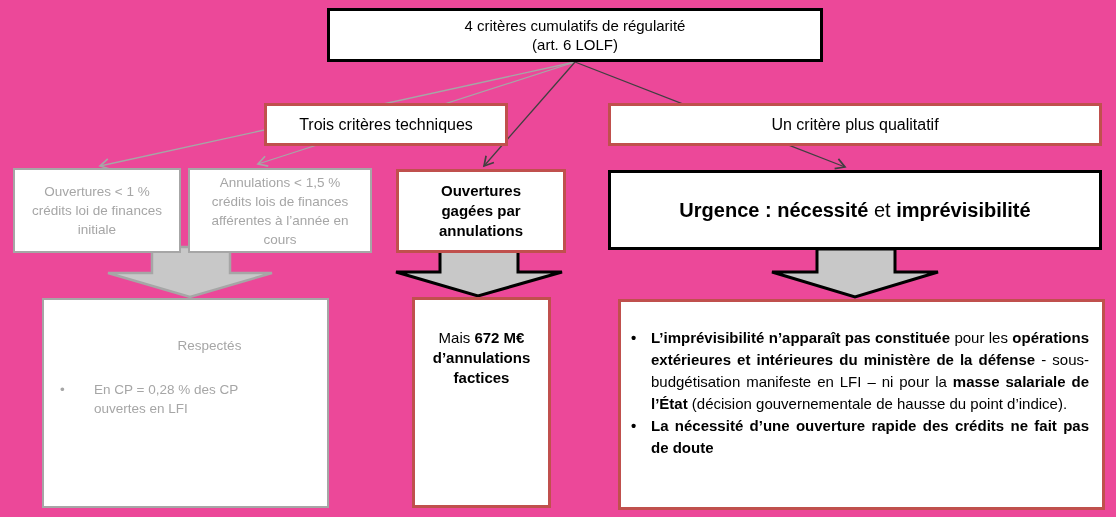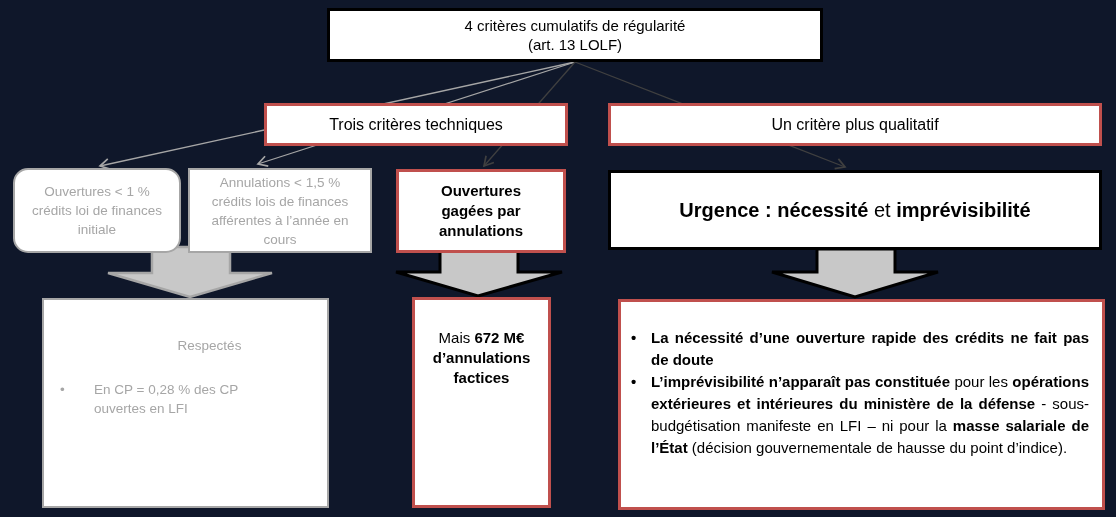--- a/index.html
+++ b/index.html
@@ -1,31 +1,31 @@
 <!DOCTYPE html>
 <html><head>
 <meta charset="utf-8">
 <style>
   html,body{margin:0;padding:0;background:#ffffff;}
   #canvas{
-    position:relative;width:1116px;height:517px;background:#0f172a;
+    position:relative;width:1116px;height:517px;background:#ec4899;
     font-family:"Liberation Sans",sans-serif;color:#000;overflow:hidden;
   }
   #connector-layer{position:absolute;left:0;top:0;width:1116px;height:517px;z-index:0;}
   .box{position:absolute;background:#ffffff;box-sizing:border-box;z-index:1;}
   .centered{display:flex;flex-direction:column;align-items:center;justify-content:center;text-align:center;}
   .b-black{border:3px solid #000000;}
   .b-red{border:3px solid #c0504d;}
   .b-gray{border:2px solid #a6a6a6;}
 
   #root-box{left:327px;top:8px;width:496px;height:54px;font-size:15px;line-height:19px;}
-  #tech-box{left:264px;top:103px;width:304px;height:43px;font-size:16px;}
+  #tech-box{left:264px;top:103px;width:244px;height:43px;font-size:16px;}
   #qual-box{left:608px;top:103px;width:494px;height:43px;font-size:16px;}
 
-  #gray-box-openings{left:13px;top:168px;width:168px;height:85px;color:#a6a6a6;font-size:13.5px;line-height:19px;padding:0 10px;border-radius:15px;}
+  #gray-box-openings{left:13px;top:168px;width:168px;height:85px;color:#a6a6a6;font-size:13.5px;line-height:19px;padding:0 10px;}
   #gray-box-cancellations{left:188px;top:168px;width:184px;height:85px;color:#a6a6a6;font-size:13.5px;line-height:19px;padding:0 14px;}
   #gagees-box{left:396px;top:169px;width:170px;height:84px;font-weight:bold;font-size:15px;line-height:20px;padding:0 32px;}
   #urgence-box{left:608px;top:170px;width:494px;height:80px;font-size:20px;}
   #urgence-box span{font-weight:normal;}
 
   #respectes-box{left:42px;top:298px;width:287px;height:210px;color:#a6a6a6;font-size:13.5px;line-height:19.5px;}
   #respectes-box .rtitle{text-align:center;margin-top:36px;margin-left:48px;}
   #respectes-box ul{list-style:none;margin:24px 28px 0 0;padding:0 0 0 14px;}
   #respectes-box li{position:relative;padding-left:36px;max-width:180px;}
   #respectes-box li::before{content:"\2022";position:absolute;left:2px;top:0;}
@@ -59,21 +59,21 @@
     <line x1="575" y1="62" x2="484" y2="166" stroke="#404040" stroke-width="1.3" marker-end="url(#ah-dark)"></line>
     <line x1="575" y1="62" x2="845" y2="167" stroke="#404040" stroke-width="1.3" marker-end="url(#ah-dark)"></line>
 
     <path d="M152,247 H230 V273 H272 L190,297 L108,273 H152 Z" fill="#c8c8c8" stroke="#a6a6a6" stroke-width="2.5" stroke-linejoin="miter"></path>
     <path d="M440,249 H518 V272 H562 L478,296 L396,272 H440 Z" fill="#c8c8c8" stroke="#000000" stroke-width="3" stroke-linejoin="miter"></path>
     <path d="M817,249 H895 V272 H938 L855,297 L772,272 H817 Z" fill="#c8c8c8" stroke="#000000" stroke-width="3" stroke-linejoin="miter"></path>
   </svg>
 
   <div id="root-box" class="box b-black centered">
     <span>4 critères cumulatifs de régularité</span>
-    <span>(art. 13 LOLF)</span>
+    <span>(art. 6 LOLF)</span>
   </div>
 
   <div id="tech-box" class="box b-red centered">
     <span>Trois critères techniques</span>
   </div>
 
   <div id="qual-box" class="box b-red centered">
     <span>Un critère plus qualitatif</span>
   </div>
 
@@ -99,18 +99,18 @@
       <li>En CP = 0,28 % des CP ouvertes en LFI</li>
     </ul>
   </div>
 
   <div id="formellement-box" class="box b-red">
     <p><span>Mais </span><b>672 M€ d’annulations factices</b></p>
   </div>
 
   <div id="qualresult-box" class="box b-red">
     <ul>
+      <li><b>L’imprévisibilité n’apparaît pas constituée</b><span> pour les </span><b>opérations extérieures et intérieures du ministère de la défense</b><span> - sous-budgétisation manifeste en LFI – ni pour la </span><b>masse salariale de l’État</b><span> (décision gouvernementale de hausse du point d’indice).</span></li>
       <li><b>La nécessité d’une ouverture rapide des crédits ne fait pas de doute</b></li>
-      <li><b>L’imprévisibilité n’apparaît pas constituée</b><span> pour les </span><b>opérations extérieures et intérieures du ministère de la défense</b><span> - sous-budgétisation manifeste en LFI – ni pour la </span><b>masse salariale de l’État</b><span> (décision gouvernementale de hausse du point d’indice).</span></li>
     </ul>
   </div>
 
 </div>
 
 </body></html>

